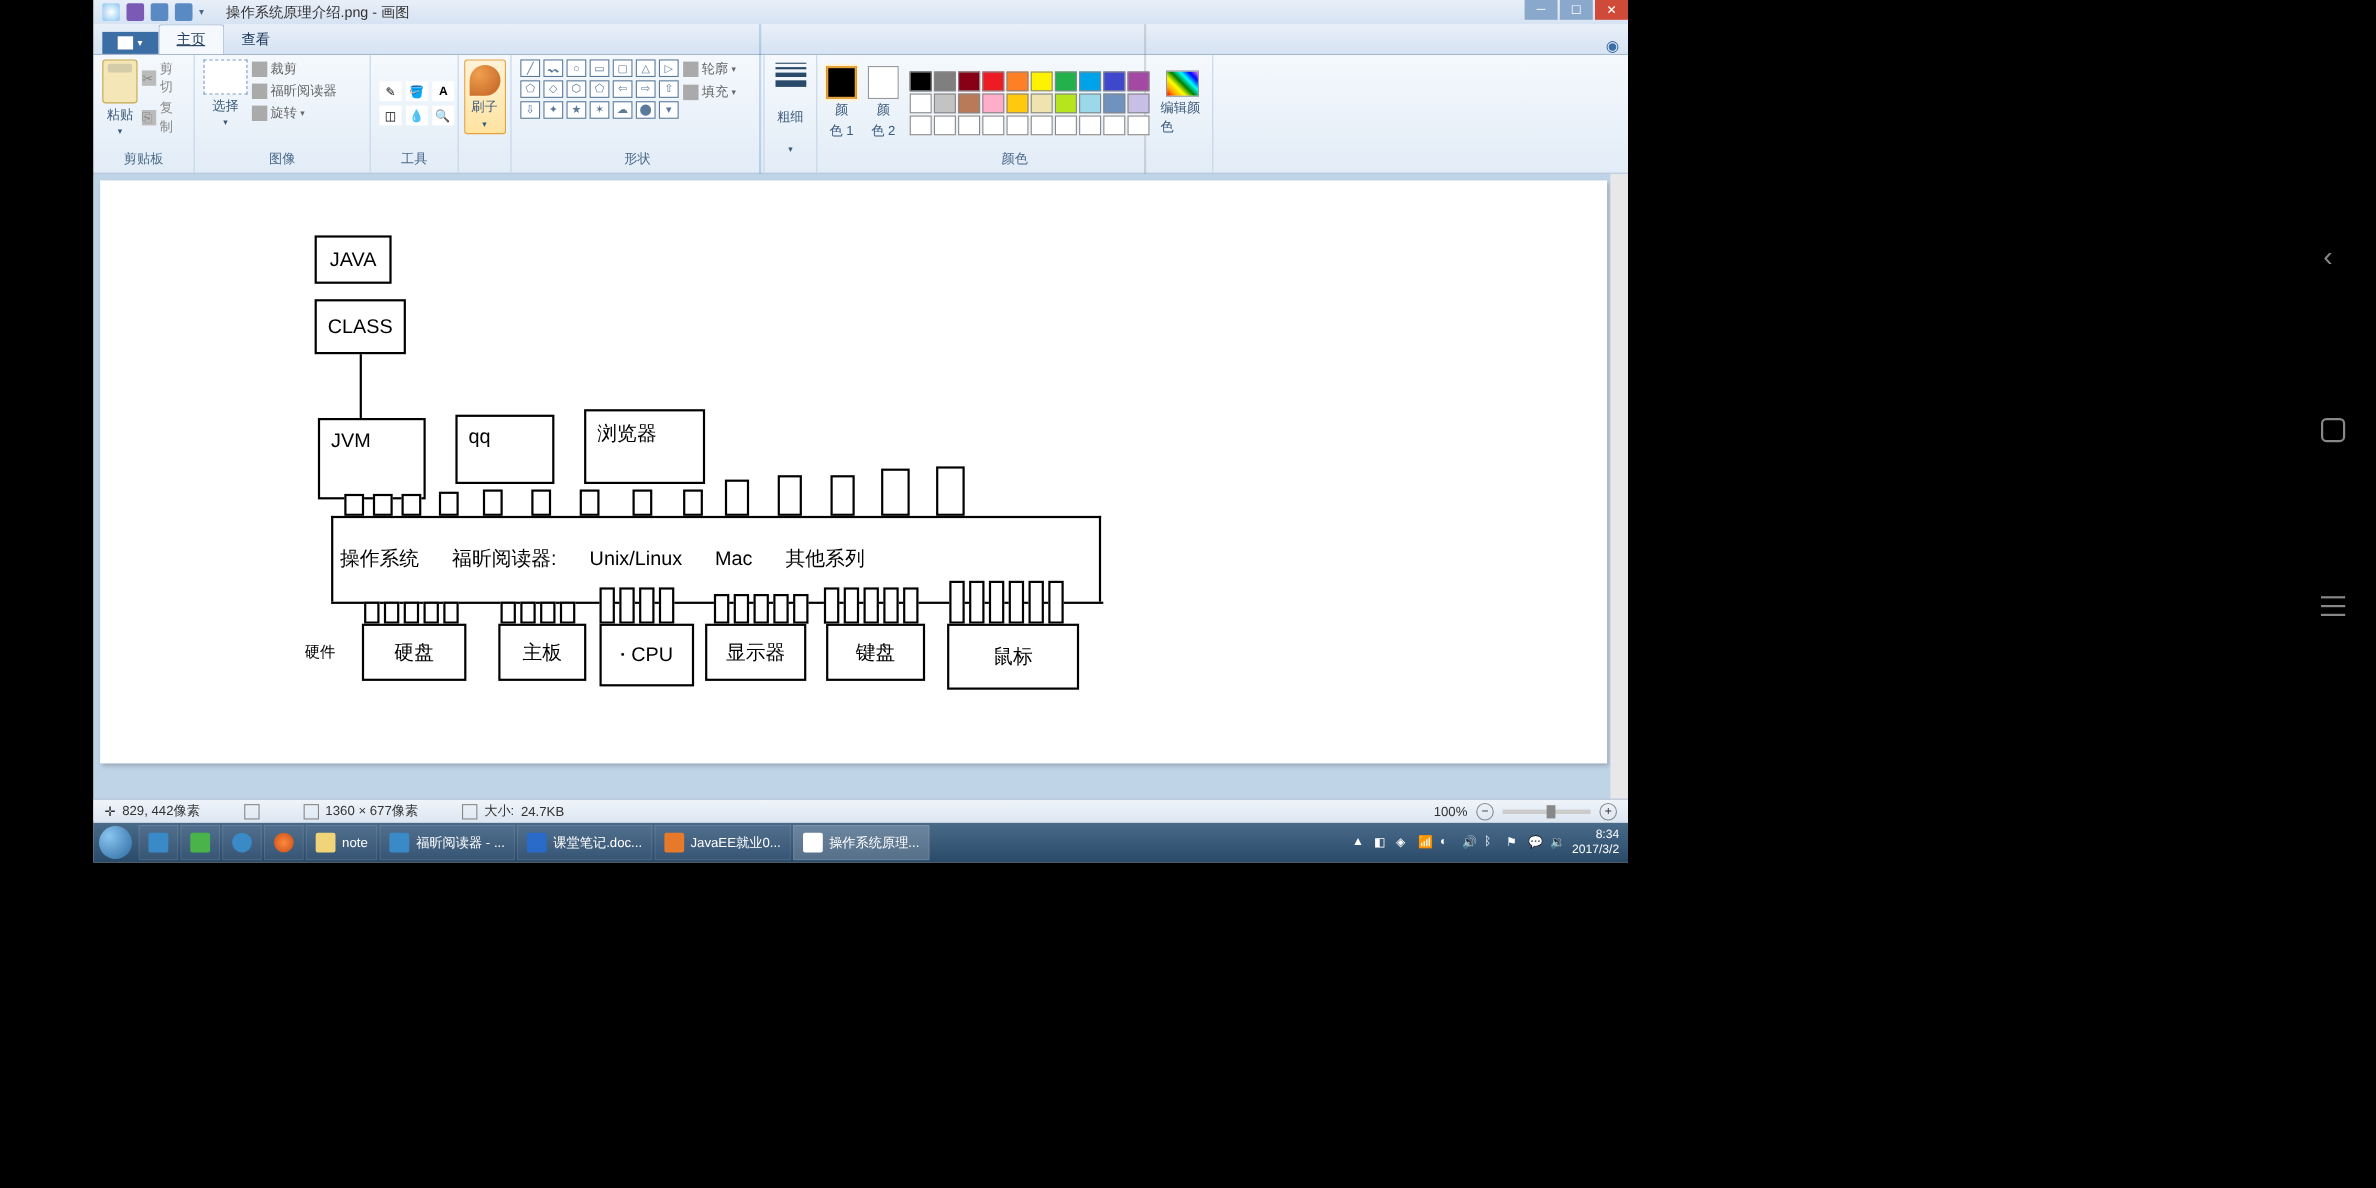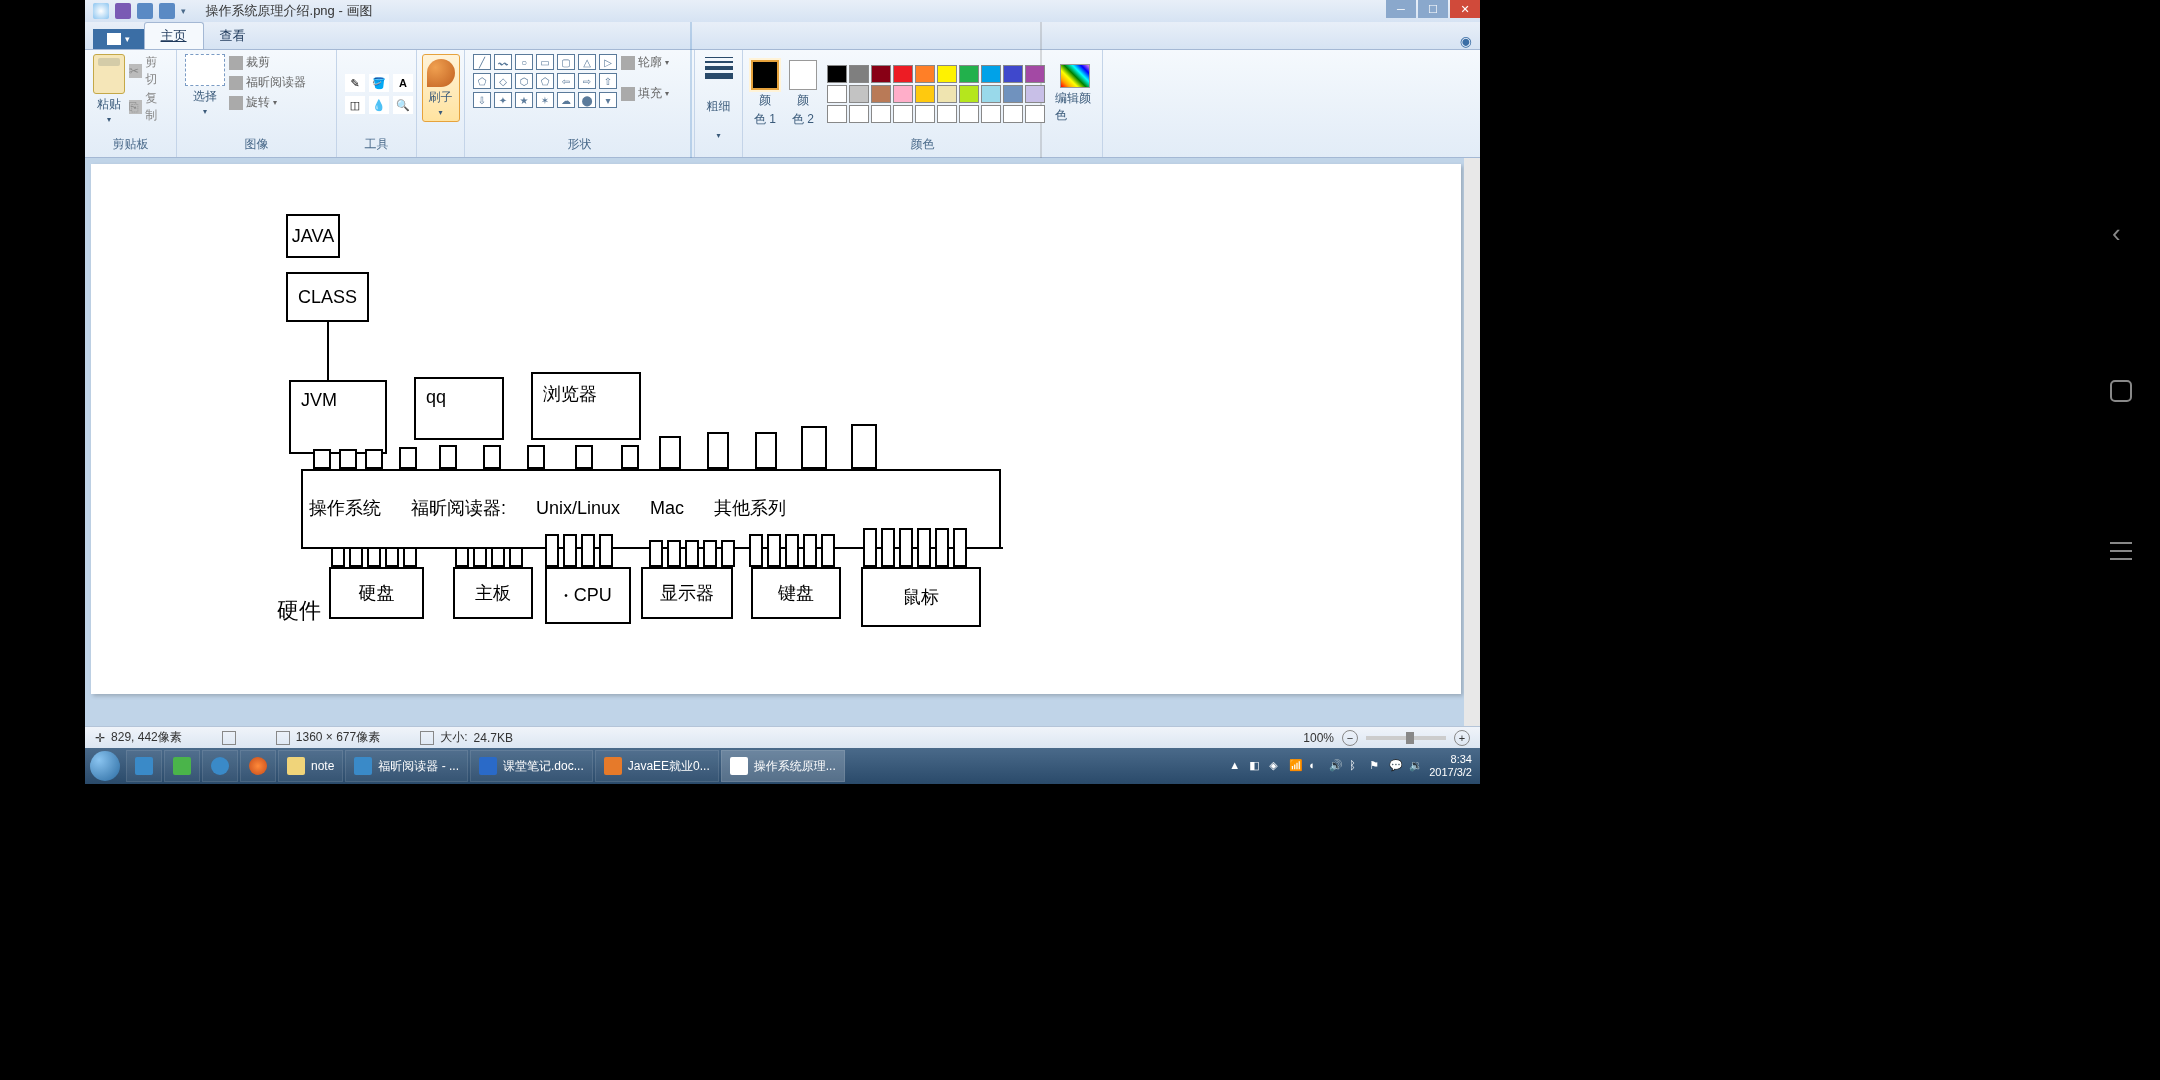--- a/index.html
+++ b/index.html
@@ -237,21 +237,21 @@
             <div class="s">⇨</div>
             <div class="s">⇧</div>
           <div class="s">⇩</div>
             <div class="s">✦</div>
             <div class="s">★</div>
             <div class="s">✶</div>
             <div class="s">☁</div>
             <div class="s">⬤</div>
             <div class="s">▾</div>
         </div>
-        <div style="display:flex;flex-direction:column;gap:14px;font-size:12px;color:#666">
+        <div style="display:flex;flex-direction:column;gap:4px;font-size:12px;color:#666">
           <div class="mini-row">
               <span class="ic"></span>
               <span>轮廓</span>
               <span style="font-size:8px">▾</span>
             </div>
           <div class="mini-row">
               <span class="ic"></span>
               <span>填充</span>
               <span style="font-size:8px">▾</span>
             </div>
@@ -325,21 +325,21 @@
           <span>编辑颜色</span>
         </div>
       </div>
       <div class="rgroup-label">颜色</div>
     </div>
   </div>
 
   <div class="canvas-area">
     <div class="canvas">
 
-      <div class="dbox" style="left:195px;top:50px;width:54px;height:44px;justify-content:center">
+      <div class="dbox" style="left:195px;top:50px;width:70px;height:44px;justify-content:center">
           <span>JAVA</span>
         </div>
       <div class="dbox" style="left:195px;top:108px;width:83px;height:50px;justify-content:center">
           <span>CLASS</span>
         </div>
       <div class="dline" style="left:236px;top:158px;width:2px;height:58px"></div>
 
       <div class="dbox" style="left:198px;top:216px;width:98px;height:74px;padding-top:8px;align-items:flex-start">
           <span>JVM</span>
         </div>
@@ -398,21 +398,21 @@
       <div class="sbox" style="left:694px;top:370px;width:14px;height:33px"></div>
       <div class="sbox" style="left:712px;top:370px;width:14px;height:33px"></div>
       <div class="sbox" style="left:730px;top:370px;width:14px;height:33px"></div>
       <div class="sbox" style="left:772px;top:364px;width:14px;height:39px"></div>
       <div class="sbox" style="left:790px;top:364px;width:14px;height:39px"></div>
       <div class="sbox" style="left:808px;top:364px;width:14px;height:39px"></div>
       <div class="sbox" style="left:826px;top:364px;width:14px;height:39px"></div>
       <div class="sbox" style="left:844px;top:364px;width:14px;height:39px"></div>
       <div class="sbox" style="left:862px;top:364px;width:14px;height:39px"></div>
 
-      <div style="position:absolute;left:186px;top:432px;font-size:22px">硬件</div>
+      <div style="position:absolute;left:186px;top:420px;font-size:14px">硬件</div>
       <div class="dbox" style="left:238px;top:403px;width:95px;height:52px;justify-content:center">
           <span>硬盘</span>
         </div>
       <div class="dbox" style="left:362px;top:403px;width:80px;height:52px;justify-content:center">
           <span>主板</span>
         </div>
       <div class="dbox" style="left:454px;top:403px;width:86px;height:57px;justify-content:center">
           <span style="font-size:10px;margin-right:6px">•</span>
           <span>CPU</span>
         </div>

